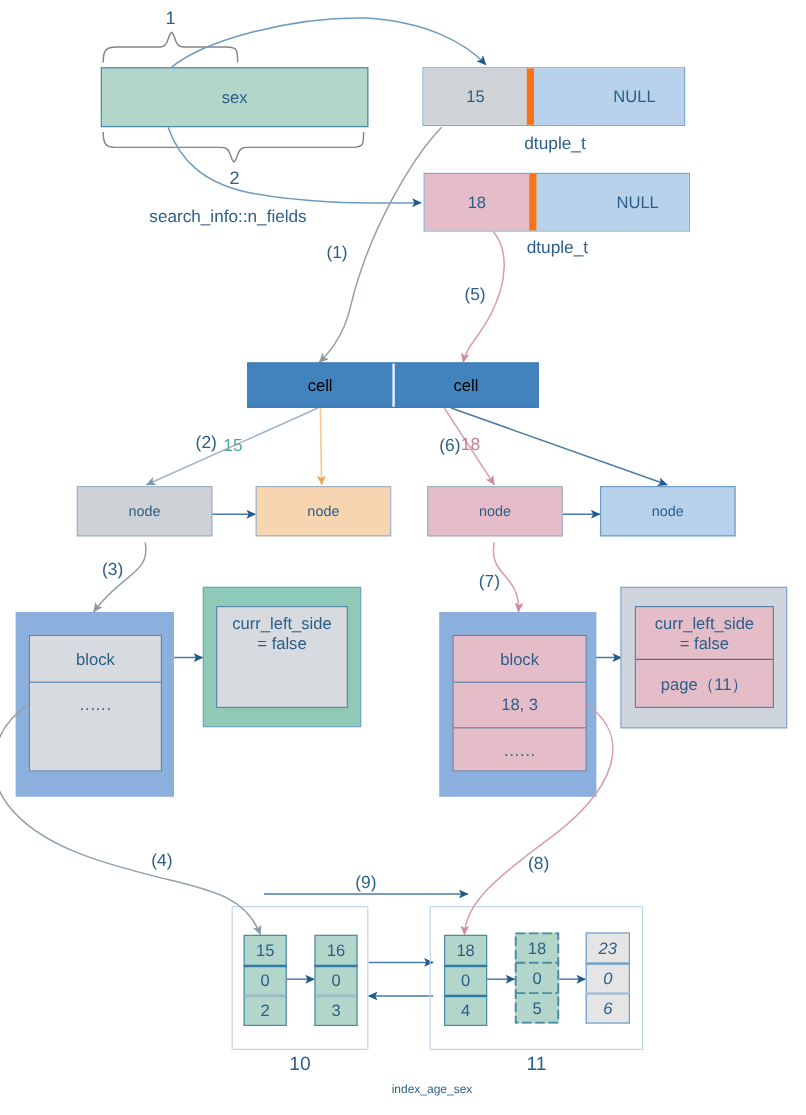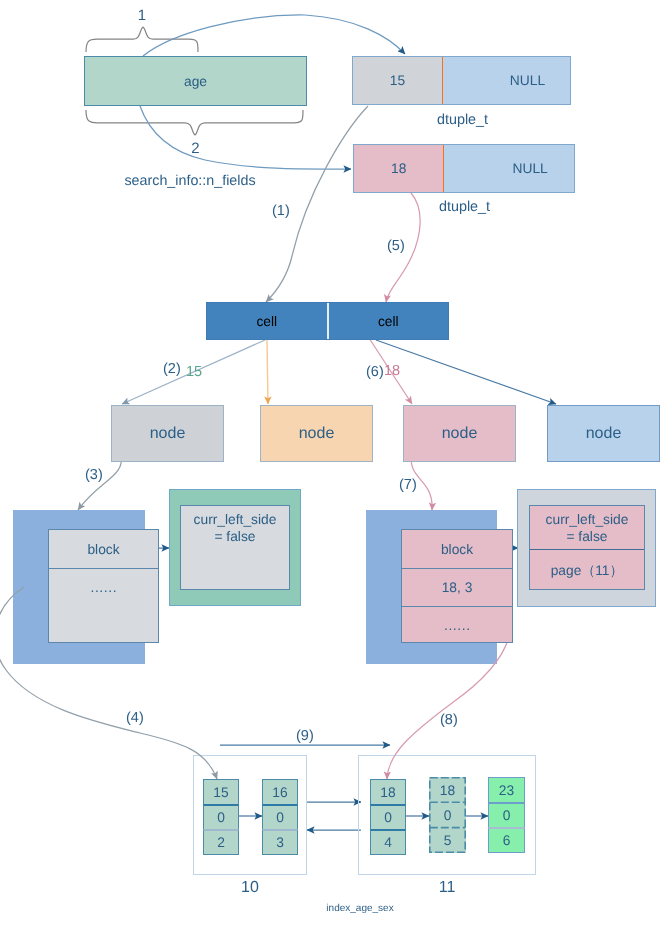--- a/index.html
+++ b/index.html
@@ -24,33 +24,33 @@
   
   #fieldtab{left:84px;top:56px;width:223px;height:50px;border:1px solid #4a8ba8;
             background:#b3d6cb;display:flex;align-items:stretch;}
   #fieldtab .cellf{flex:1;display:flex;align-items:center;justify-content:center;
             font-size:13.8px;color:#2c5f87;}
   #fieldtab .cellf+.cellf{border-left:1px solid #4a8ba8;}
 
   
   .dtuple{height:49px;border:1px solid #7fa8cc;display:flex;align-items:stretch;}
   .dtuple .seg{display:flex;align-items:center;justify-content:center;font-size:13.8px;color:#2c5f87;}
-  .dtuple .seg+.seg{border-left:1px solid #f97316;padding-left:42px;}
+  .dtuple .seg+.seg{border-left:6px solid #f97316;padding-left:42px;}
 
   
   #cellbar{left:206px;top:302px;width:243px;height:38px;display:flex;align-items:stretch;
            background:#4383bd;border:1px solid #3f7cb4;}
   #cellbar .c{flex:1;display:flex;align-items:center;justify-content:center;color:#000000;font-size:13.8px;}
   #cellbar .c+.c{border-left:2px solid #e8eef5;}
 
-  .nodebx{height:57px;border:1px solid;font-size:16px;margin-left:47px;}
+  .nodebx{height:42px;border:1px solid;font-size:12px;}
 
   #wires-mid{z-index:3;}
   .outerbx{position:absolute;box-sizing:border-box;z-index:2;}
-  .inner3{position:absolute;box-sizing:border-box;border:1px solid #5b87ad;z-index:4;margin-left:24px;}
+  .inner3{position:absolute;box-sizing:border-box;border:1px solid #5b87ad;z-index:4;}
   .inner3 .r{box-sizing:border-box;display:flex;align-items:center;justify-content:center;font-size:13.8px;color:#2c5f87;}
   .inner3 .r+.r{border-top:1px solid #5b87ad;}
 
   .curbx{position:absolute;box-sizing:border-box;border:1px solid #5b87ad;z-index:4;}
   .curbx .r{box-sizing:border-box;display:flex;align-items:center;justify-content:center;
             font-size:13.8px;color:#2c5f87;line-height:17px;text-align:center;}
   .curbx .r > div{width:100%;}
   .curbx .r+.r{border-top:1px solid #3d6b96;}
 
   .pagebx{position:absolute;box-sizing:border-box;border:1px solid #c2d6ea;background:transparent;z-index:1;}
@@ -119,21 +119,21 @@
   
   .rec .rr{height:26px;width:100%;border:1px solid #4a8ba8;}
   .rec .rr.m{border-top:2px solid #2f7ba8;margin-top:-1px;}
   .rec .rr.b{margin-top:-1px;border-top:2px solid #2f7ba8;}
   #r10a{left:203px;top:779px;width:36px;}
   #r10b{left:262px;top:779px;width:36px;}
   #r11a{left:370px;top:779px;width:36px;}
   #r11b{left:429px;top:777px;width:37px;}
   #r11c{left:488px;top:777px;width:37px;}
   #r10a .rr,#r10b .rr,#r11a .rr,#r11b .rr{background:#b3d6cb;}
-  #r11c .rr{background:#86efac;border-color:#6d9ecb;}
+  #r11c .rr{background:#e5e5e5;border-color:#6d9ecb;font-style:italic;}
   #r11b .rr{border:none;position:relative;}
   #r11b{outline:none;}
   .dashsvg{position:absolute;left:0;top:0;width:100%;height:100%;overflow:visible;pointer-events:none;}
   .dashsvg rect{fill:none;stroke:#4a8ba8;stroke-width:1.6;stroke-dasharray:8 3;}
   .dashsvg line{stroke:#4a8ba8;stroke-width:1.6;stroke-dasharray:8 3;}
   
   #r10a .rr.b,#r10b .rr.b{border-top:2px solid #9fb8ce;margin-top:-1px;}
   #r11c .rr.b{border-top:2px solid #a8bdd4;margin-top:-1px;}
 </style>
 </head>
@@ -210,21 +210,21 @@
       <marker id="ahG2" markerUnits="userSpaceOnUse" markerWidth="8" markerHeight="7.4" refX="7.6" refY="3.7" orient="auto">
         <path d="M0,0 L8,3.7 L0,7.4 L1.85,3.7 Z" fill="#8c98a2"></path>
       </marker>
       <marker id="ahP2" markerUnits="userSpaceOnUse" markerWidth="8" markerHeight="7.4" refX="7.6" refY="3.7" orient="auto">
         <path d="M0,0 L8,3.7 L0,7.4 L1.85,3.7 Z" fill="#d38ba3"></path>
       </marker>
     </defs>
   </svg>
 
   <div class="bx" id="fieldtab">
-    <div class="cellf">age</div>
+    <div class="cellf">sex</div>
   </div>
 
   <div class="lbl" id="brace1lbl">1</div>
   <div class="lbl" id="brace2lbl">2</div>
   <div class="lbl" id="fieldslbl">search_info::n_fields</div>
 
   <div class="bx dtuple" id="dt1">
     <div class="seg" id="dt1k">15</div>
     <div class="seg" id="dt1p">NULL</div>
   </div>

